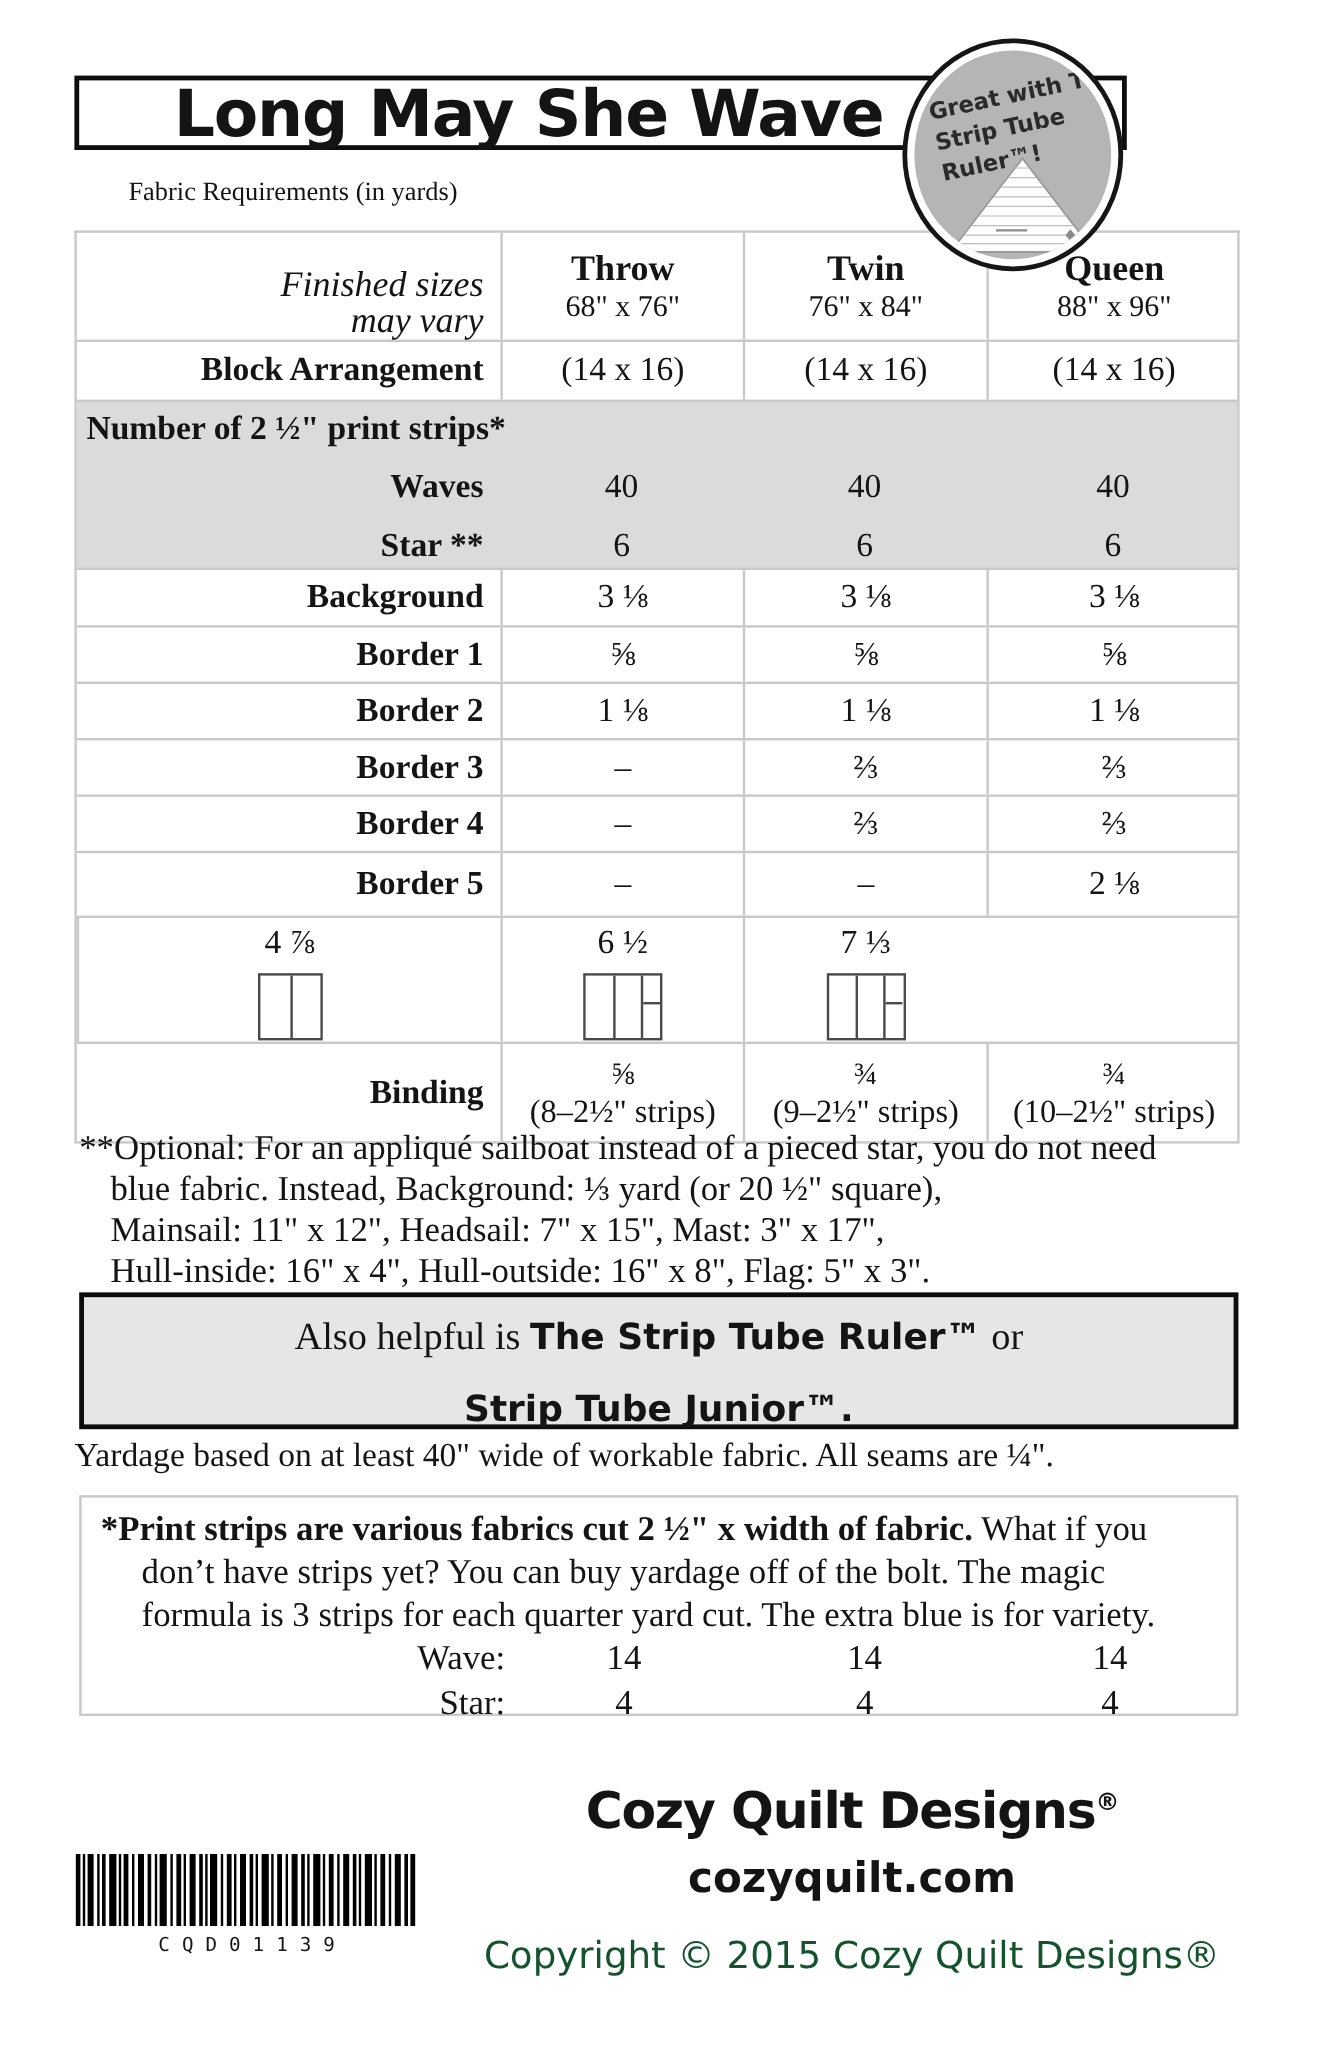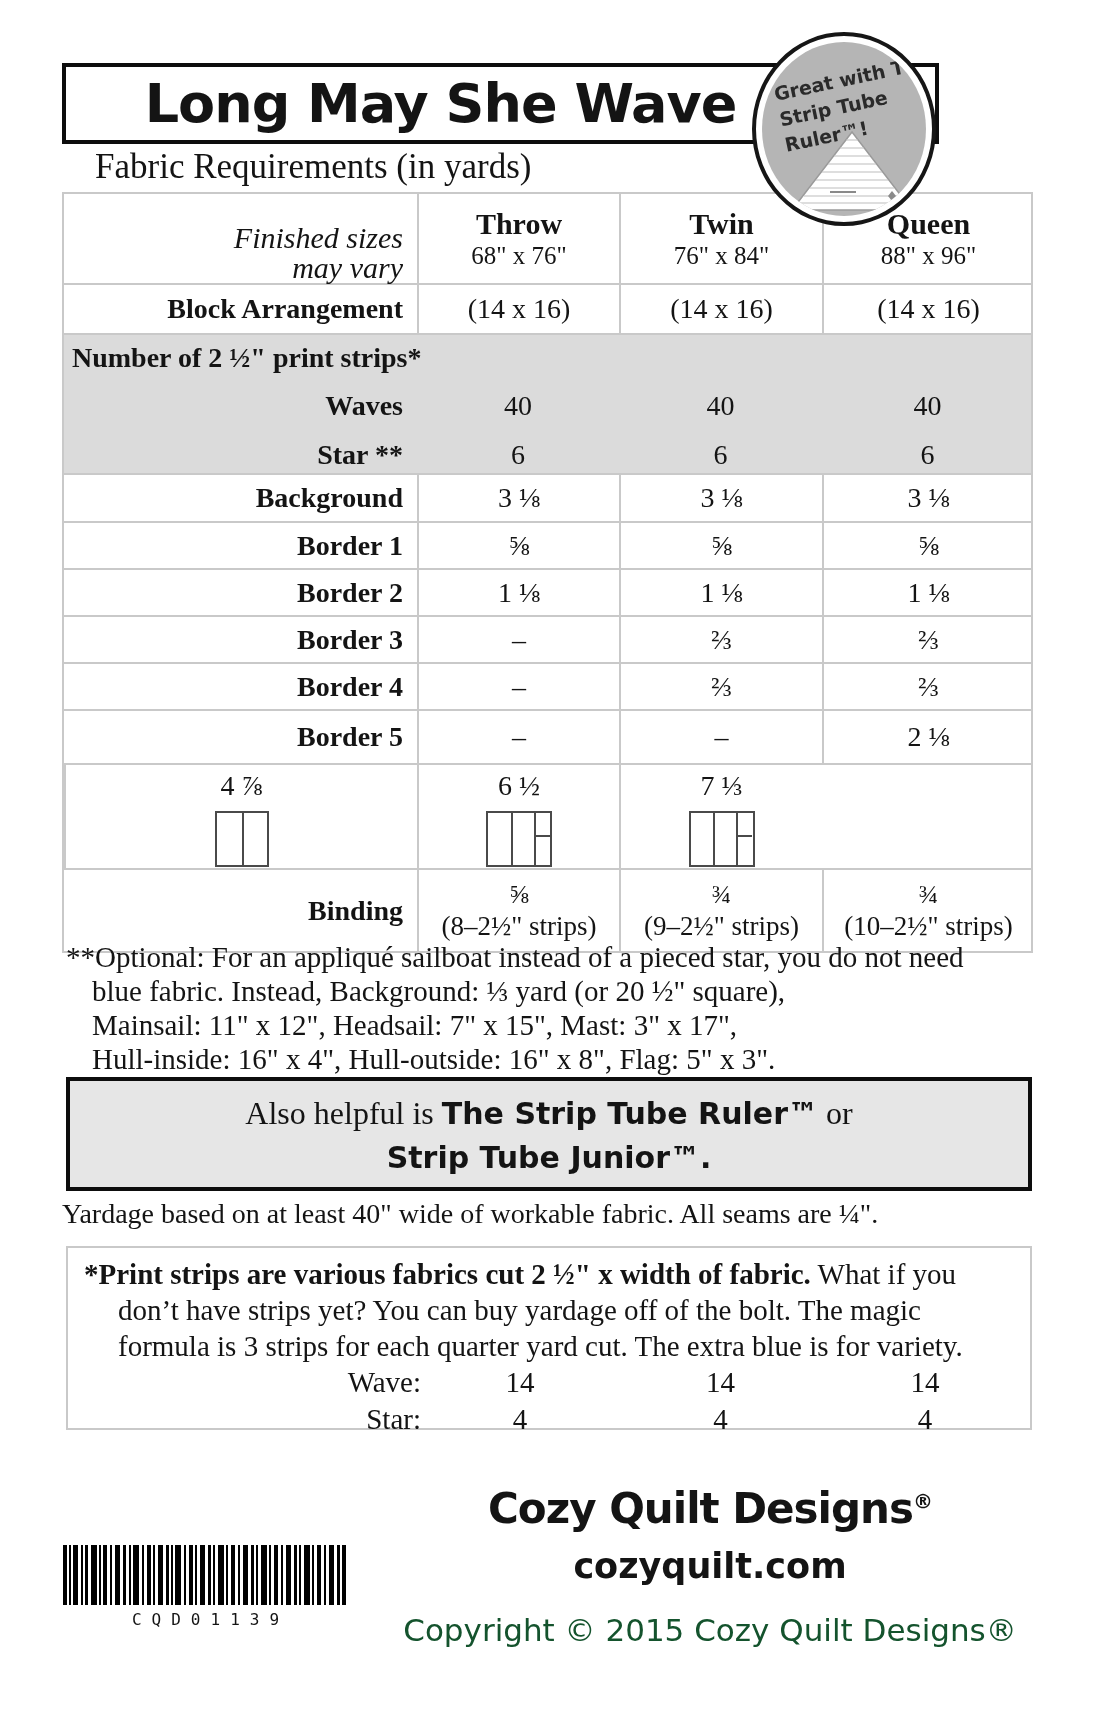--- a/index.html
+++ b/index.html
@@ -3,21 +3,21 @@
 <meta charset="utf-8">
 <style>
   * { margin:0; padding:0; box-sizing:border-box; }
   html,body { background:#ffffff; }
   .page {
     position:relative; width:1100px; height:1721px; background:#ffffff;
     font-family:"Liberation Serif", serif; color:#141414; overflow:hidden;
   }
   
   .title-box {
-    position:absolute; left:62px; top:63px; width:877px; height:81px;
+    position:absolute; left:62px; top:63px; width:877px; height:62px;
     border:4px solid #0d0d0d; display:flex; align-items:center; justify-content:center;
     padding-right:120px;
   }
   .title-text {
     font-family:"DejaVu Sans", sans-serif; font-weight:bold; font-size:54px;
     letter-spacing:-1px; white-space:nowrap;
   }
   
   .badge {
     position:absolute; left:752px; top:32px; width:184px; height:194px;
@@ -26,21 +26,21 @@
   .badge-inner {
     position:absolute; inset:6px; border-radius:50%; background:#b5b5b5; overflow:hidden;
   }
   .badge-text {
     position:absolute; left:16px; top:22px; transform:rotate(-12deg);
     font-family:"DejaVu Sans", sans-serif; font-weight:bold; font-size:19px;
     line-height:26px; color:#2a2a2a; white-space:nowrap;
   }
   .badge-ruler { position:absolute; left:28px; top:88px; }
   
-  .fabric-heading { position:absolute; left:95px; top:147px; font-size:35px; }
+  .fabric-heading { position:absolute; left:107px; top:147px; font-size:22px; }
   
   .req-table {
     position:absolute; left:62px; top:192px; width:971px;
     border:2px solid #c9c9c9; border-bottom:none; font-size:28px;
   }
   .trow {
     display:grid; grid-template-columns:353px 202px 203px 211px;
     border-bottom:2px solid #c9c9c9;
   }
   .cell { display:flex; align-items:center; justify-content:center; text-align:center; }
@@ -81,21 +81,21 @@
   
   .optional-note { position:absolute; left:66px; top:940px; width:950px; font-size:29px; line-height:34px; }
   .optional-note .indent { padding-left:26px; }
   
   .helper-box {
     position:absolute; left:66px; top:1077px; width:966px; height:114px;
     background:#e6e6e6; border:4px solid #0d0d0d; text-align:center; padding-top:12px;
   }
   .helper-line1 { font-size:32px; line-height:40px; }
   .hand { font-family:"DejaVu Sans", sans-serif; font-weight:bold; font-size:30px; letter-spacing:0px; }
-  .helper-line2 { margin-top:6px;text-align:center; }
+  .helper-line2 { margin-top:22px;text-align:center; }
   
   .yardage-note { position:absolute; left:62px; top:1198px; width:971px; text-align:left; font-size:28px; }
   
   .formula-box {
     position:absolute; left:66px; top:1246px; width:966px; height:184px;
     border:2px solid #c9c9c9; padding:8px 16px 0 16px;
   }
   .formula-text { font-size:29px; line-height:36px; padding-left:34px; text-indent:-34px; }
   .formula-text b { font-weight:bold; }
   .frow { display:grid; grid-template-columns:337px 198px 203px 206px; height:37px; font-size:29px; }

